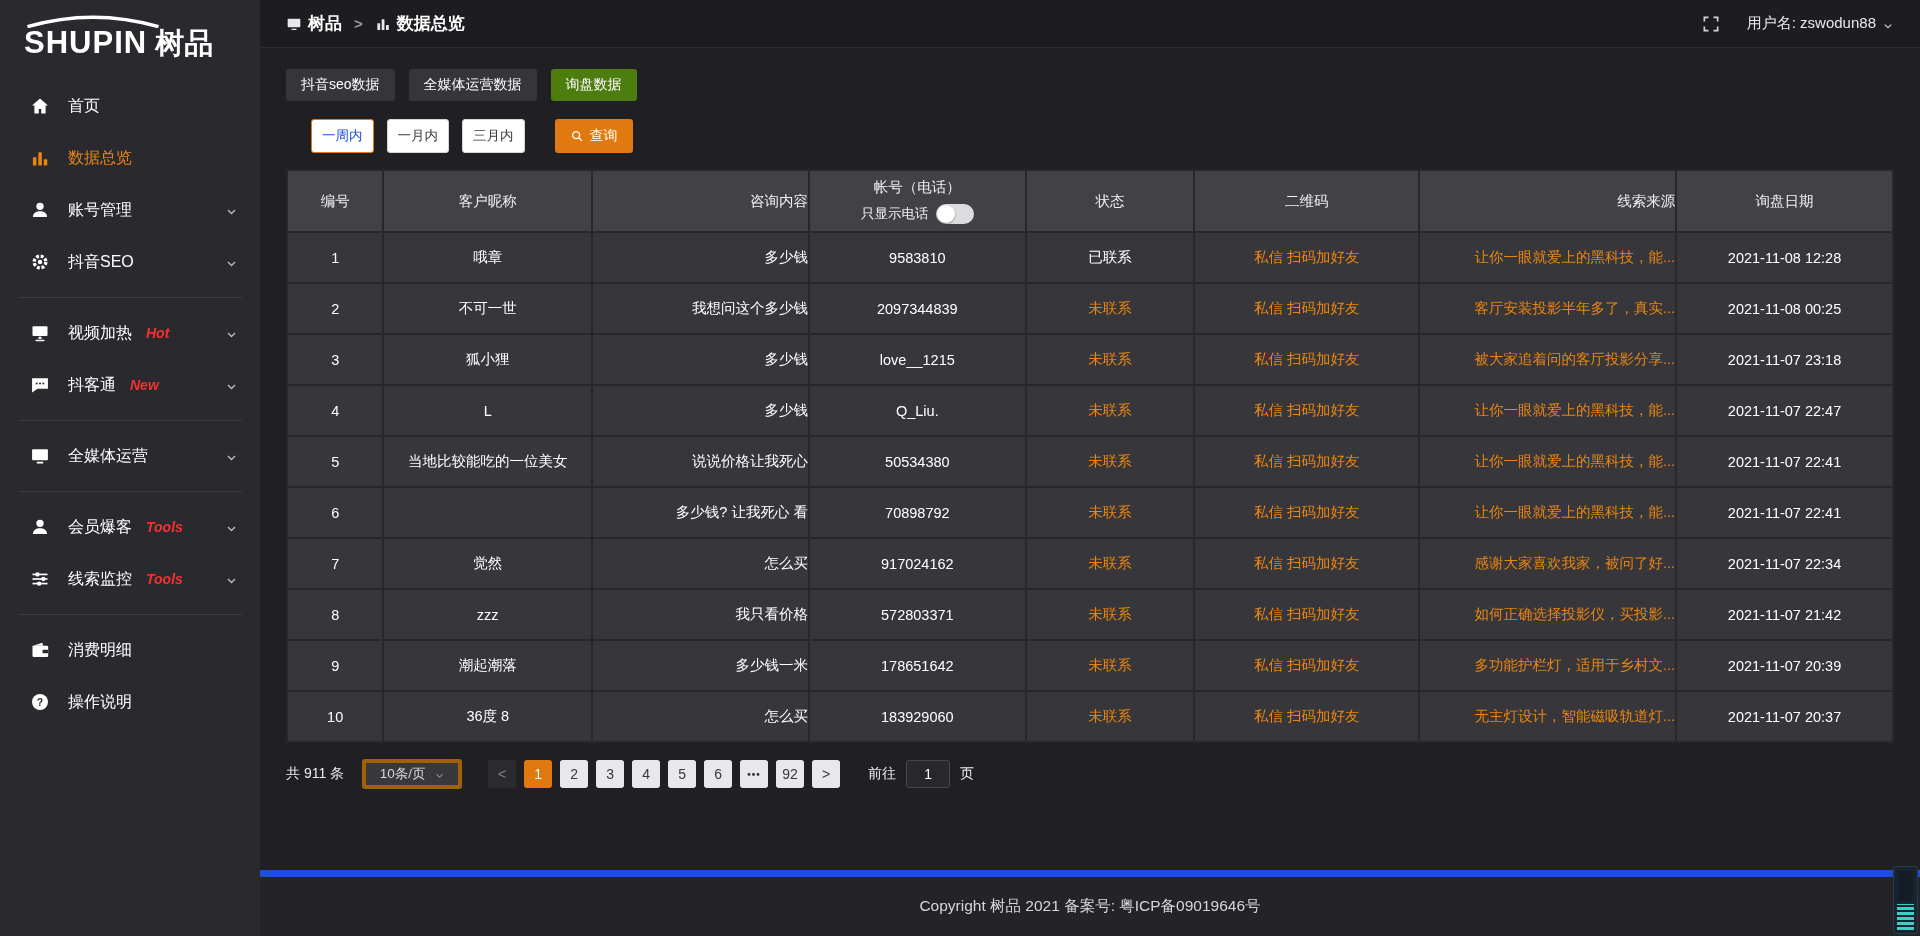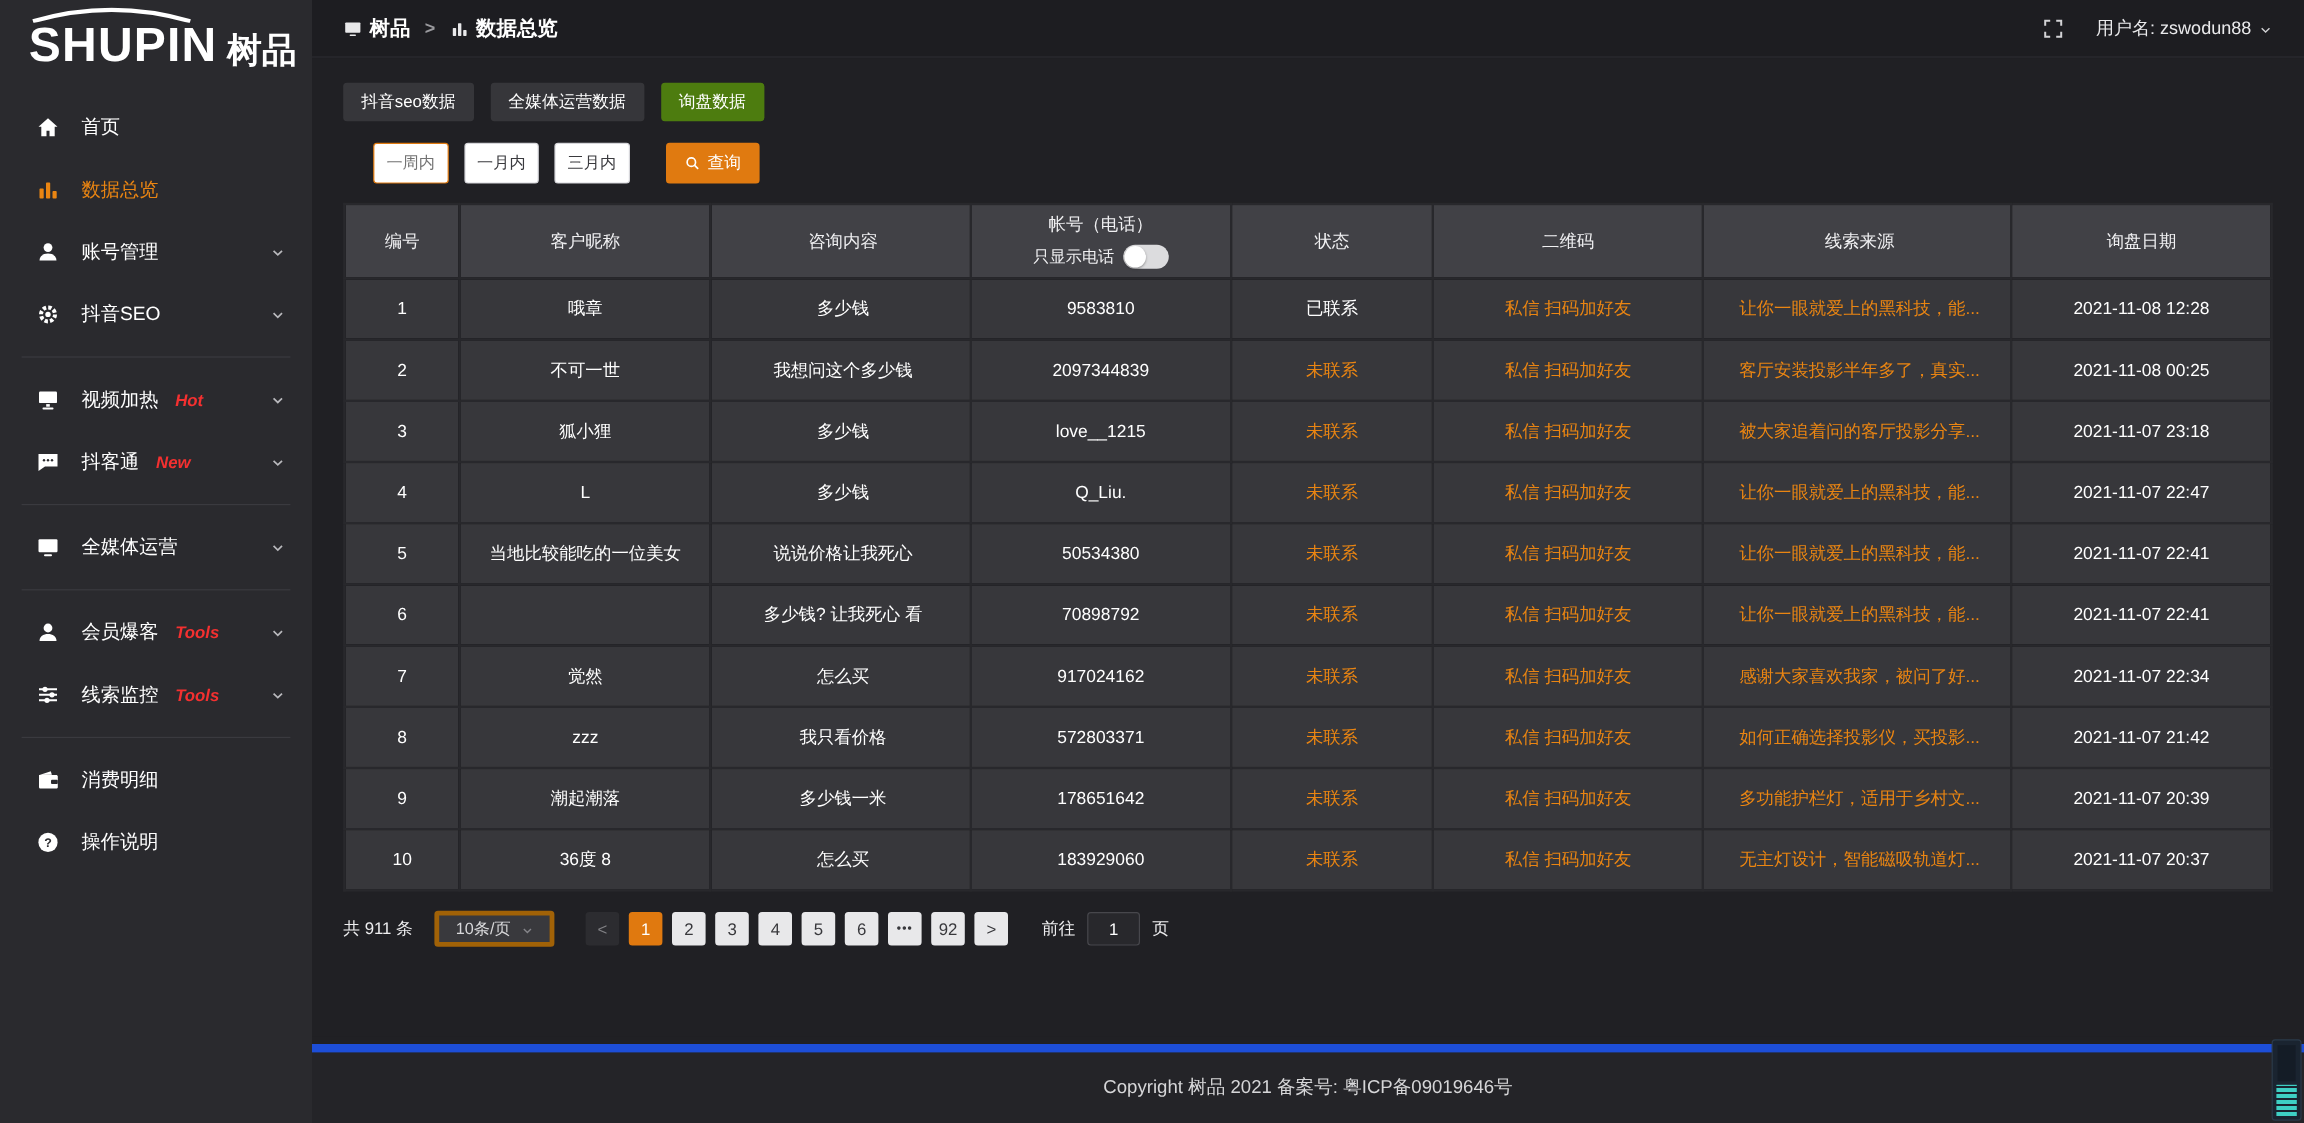--- a/index.html
+++ b/index.html
@@ -4,21 +4,21 @@
 <style>
   * { margin:0; padding:0; box-sizing:border-box; }
   html,body { width:1920px; height:936px; overflow:hidden; }
   body { background:#202024; font-family:"Liberation Sans","DejaVu Sans",sans-serif; color:#fff; position:relative; }
 
   
   .sidebar { position:absolute; left:0; top:0; width:260px; height:936px; background:#2a2a2e; z-index:2; }
   .logo { height:66px; display:flex; align-items:flex-end; padding:10px 0 8px 24px; }
   .logo-en-block { position:relative; padding-top:12px; }
   .logo-arc { position:absolute; top:0; left:0; width:138px; height:13px; }
-  .logo-en { font-size:40px; font-weight:bold; letter-spacing:1px; line-height:1; }
+  .logo-en { font-size:31px; font-weight:bold; letter-spacing:1px; line-height:1; }
   .logo-cn { font-size:29px; font-weight:bold; margin-left:8px; line-height:1.05; }
   .side-menu { padding-top:14px; }
   .side-item { height:52px; display:flex; align-items:center; padding:0 22px 0 30px; cursor:pointer; color:#fff; }
   .side-item.active { color:#ea8512; }
   .s-icon { width:20px; height:20px; display:inline-flex; flex:0 0 20px; }
   .s-icon svg { width:20px; height:20px; fill:currentColor; }
   .s-label { margin-left:18px; font-size:16px; white-space:nowrap; }
   .s-badge { margin-left:14px; font-size:14px; font-style:italic; font-weight:bold; }
   .s-badge.red { color:#f43030; }
   .s-badge.yellow { color:#f0a41b; }
@@ -49,32 +49,32 @@
 
   .filter-row { margin-top:18px; display:flex; align-items:center; }
   .sel { width:212px; height:34px; background:#2e2e32; border:1px solid #47474c; border-radius:3px;
          display:flex; align-items:center; justify-content:space-between; padding:0 10px; cursor:pointer; }
   .sel .sel-text { color:#8b8b90; font-size:14px; }
   .sel .sel-chev { width:12px; height:12px; color:#85858a; }
   .sel .sel-chev svg { width:12px; height:12px; }
   .ranges { display:flex; gap:13px; margin-left:25px; }
   .range { height:34px; padding:0 10px; background:#fff; color:#3a3a3e; border:1px solid #d6d6da;
            border-radius:3px; font-size:13.5px; font-family:inherit; cursor:pointer; white-space:nowrap; }
-  .range.active { color:#737373; border-color:#e07a10; }
+  .range.active { color:#1d4ed8; border-color:#e07a10; }
   .search-btn { margin-left:30px; height:34px; padding:0 15px; background:#e07a10; color:#fff; border:none;
                 border-radius:3px; font-size:14px; font-family:inherit; cursor:pointer;
                 display:flex; align-items:center; gap:6px; }
   .search-btn svg { width:14px; height:14px; }
 
   
   table { width:100%; margin-top:16px; border-collapse:collapse; table-layout:fixed; }
   th, td { border:2px solid #28282c; text-align:center; font-size:14.5px; overflow:hidden; white-space:nowrap; }
   th { background:#414146; height:62px; color:#f0f0f2; font-weight:normal; }
   td { background:#37373b; height:51px; color:#fff; }
-  td.left, th.left { text-align:center; padding-left:14px; padding-right:10px; }
+  td.left, th.left { text-align:right; padding-left:14px; }
   td.orange { color:#ea8512; }
   td.st-pending { color:#ea8512; }
   td.st-contacted { color:#fff; }
   .ph1 { margin-bottom:7px; }
   .ph2 { display:flex; align-items:center; justify-content:center; gap:7px; font-size:13.5px; }
   .toggle { width:38px; height:20px; background:#dcdcde; border-radius:10px; position:relative; cursor:pointer;
             display:inline-block; flex:0 0 38px; }
   .toggle .knob { position:absolute; left:1px; top:1px; width:18px; height:18px; background:#fff; border-radius:50%;
                   box-shadow:0 1px 2px rgba(0,0,0,.35); display:block; }
 

